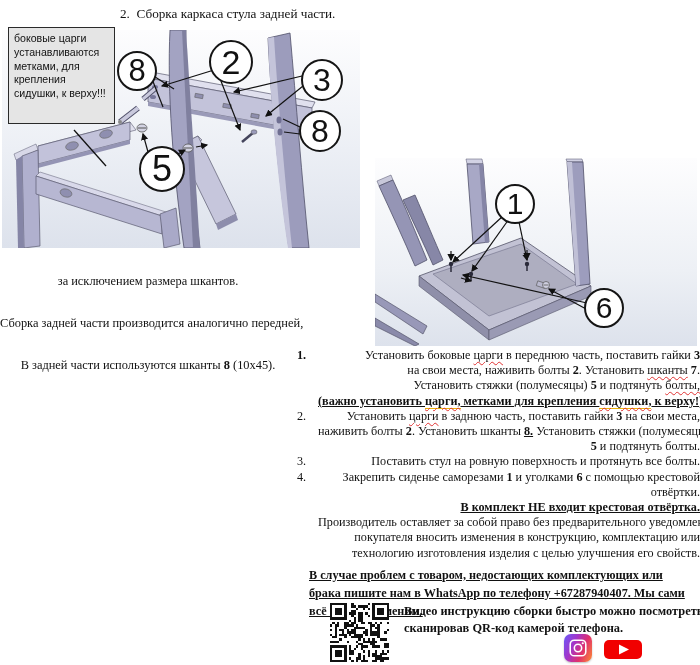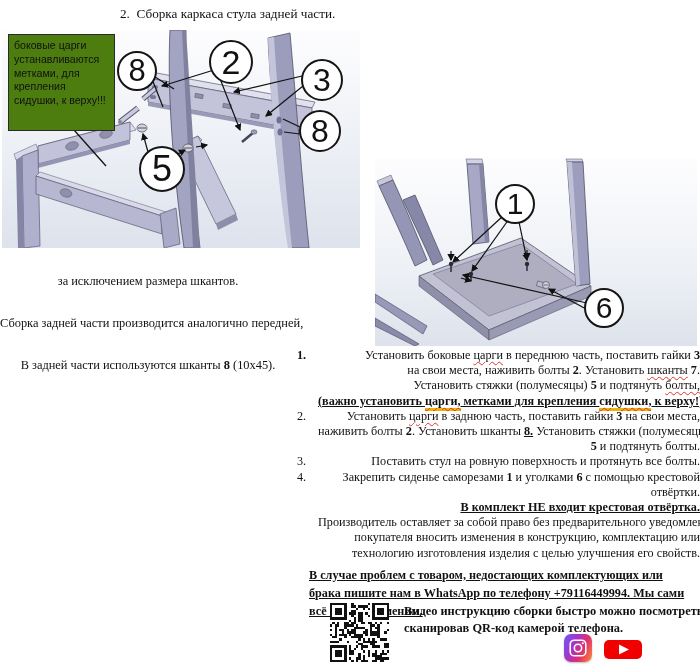--- a/index.html
+++ b/index.html
@@ -4,34 +4,34 @@
 <style>
   html,body{margin:0;padding:0;}
   body{
     width:700px;height:665px;position:relative;background:#ffffff;
     font-family:"Liberation Serif", serif;color:#111;overflow:hidden;
   }
   .abs{position:absolute;}
   .b{font-weight:bold;}
   .u{text-decoration:underline;}
   .w{text-decoration:underline;text-decoration-style:wavy;text-decoration-color:#e03131;text-decoration-thickness:1px;text-underline-offset:2px;}
-  .b.u.w{border-bottom:3px solid #eab308;margin-top:24px;}
+  .b.u.w{border-bottom:1px solid #eab308;margin-top:24px;}
   .title{font-size:13.2px;white-space:pre;}
   
   .diagram{position:absolute;}
   .diagram svg{display:block;}
   
   .co{
     position:absolute;border:2px solid #151515;border-radius:50%;background:#fff;
     display:flex;align-items:center;justify-content:center;
     font-family:"Liberation Sans", sans-serif;color:#111;box-sizing:border-box;
   }
   
   .notebox{
-    position:absolute;left:8px;top:34px;width:96px;min-height:86px;background:#4d7c0f;
+    position:absolute;left:8px;top:27px;width:96px;min-height:86px;background:#e5e5e5;
     border:1.5px solid #2a2a2a;padding:4px 4px 5px 5px;
     font-family:"Liberation Sans", sans-serif;font-size:10.6px;line-height:1.3;
   }
   .caption{
     position:absolute;left:0;top:246px;width:296px;text-align:center;
     font-size:12.4px;line-height:14px;white-space:pre;
   }
   .instr{
     position:absolute;left:295px;top:348px;width:405px;
     font-size:12.2px;line-height:15.2px;
@@ -213,21 +213,21 @@
     <div class="body"><span>Установить </span><span class="w">царги</span><span> в заднюю часть, поставить гайки </span><span class="b">3</span><span> на свои места,</span><br><span>наживить болты </span><span class="b">2</span><span>. Установить шканты </span><span class="b u">8.</span><span> Установить стяжки (полумесяцы)</span><br><span class="b">5</span><span> и подтянуть болты.</span></div>
   </div>
   <div class="item">
     <span class="num">3.</span>
     <div class="body"><span>Поставить стул на ровную поверхность и протянуть все болты.</span></div>
   </div>
   <div class="item">
     <span class="num">4.</span>
     <div class="body"><span> Закрепить сиденье саморезами </span><span class="b">1</span><span> и уголками </span><span class="b">6</span><span> с помощью крестовой</span><br><span>отвёртки.</span><br><span class="b u">В комплект НЕ входит крестовая отвёртка.</span><br><span>Производитель оставляет за собой право без предварительного уведомления</span><br><span>покупателя вносить изменения в конструкцию, комплектацию или</span><br><span>технологию изготовления изделия с целью улучшения его свойств.</span></div>
   </div>
-  <div class="wablock"><span class="b u">В случае проблем с товаром, недостающих комплектующих или</span><br><span class="b u">брака пишите нам в WhatsApp по телефону +79116449994. Мы сами</span><br><span class="b u">всё быстро заменим.</span></div>
+  <div class="wablock"><span class="b u">В случае проблем с товаром, недостающих комплектующих или</span><br><span class="b u">брака пишите нам в WhatsApp по телефону +67287940407. Мы сами</span><br><span class="b u">всё быстро заменим.</span></div>
 </div>
 
 <div class="qrwrap">
   <svg id="qrsvg" width="59" height="59" viewBox="0 0 25 25" shape-rendering="crispEdges">
       <rect x="0" y="0" width="25" height="25" fill="#ffffff"></rect>
       <rect x="0" y="0" width="7" height="7" fill="#111"></rect>
       <rect x="1" y="1" width="5" height="5" fill="#fff"></rect>
       <rect x="2" y="2" width="3" height="3" fill="#111"></rect>
       <rect x="18" y="0" width="7" height="7" fill="#111"></rect>
       <rect x="19" y="1" width="5" height="5" fill="#fff"></rect>

